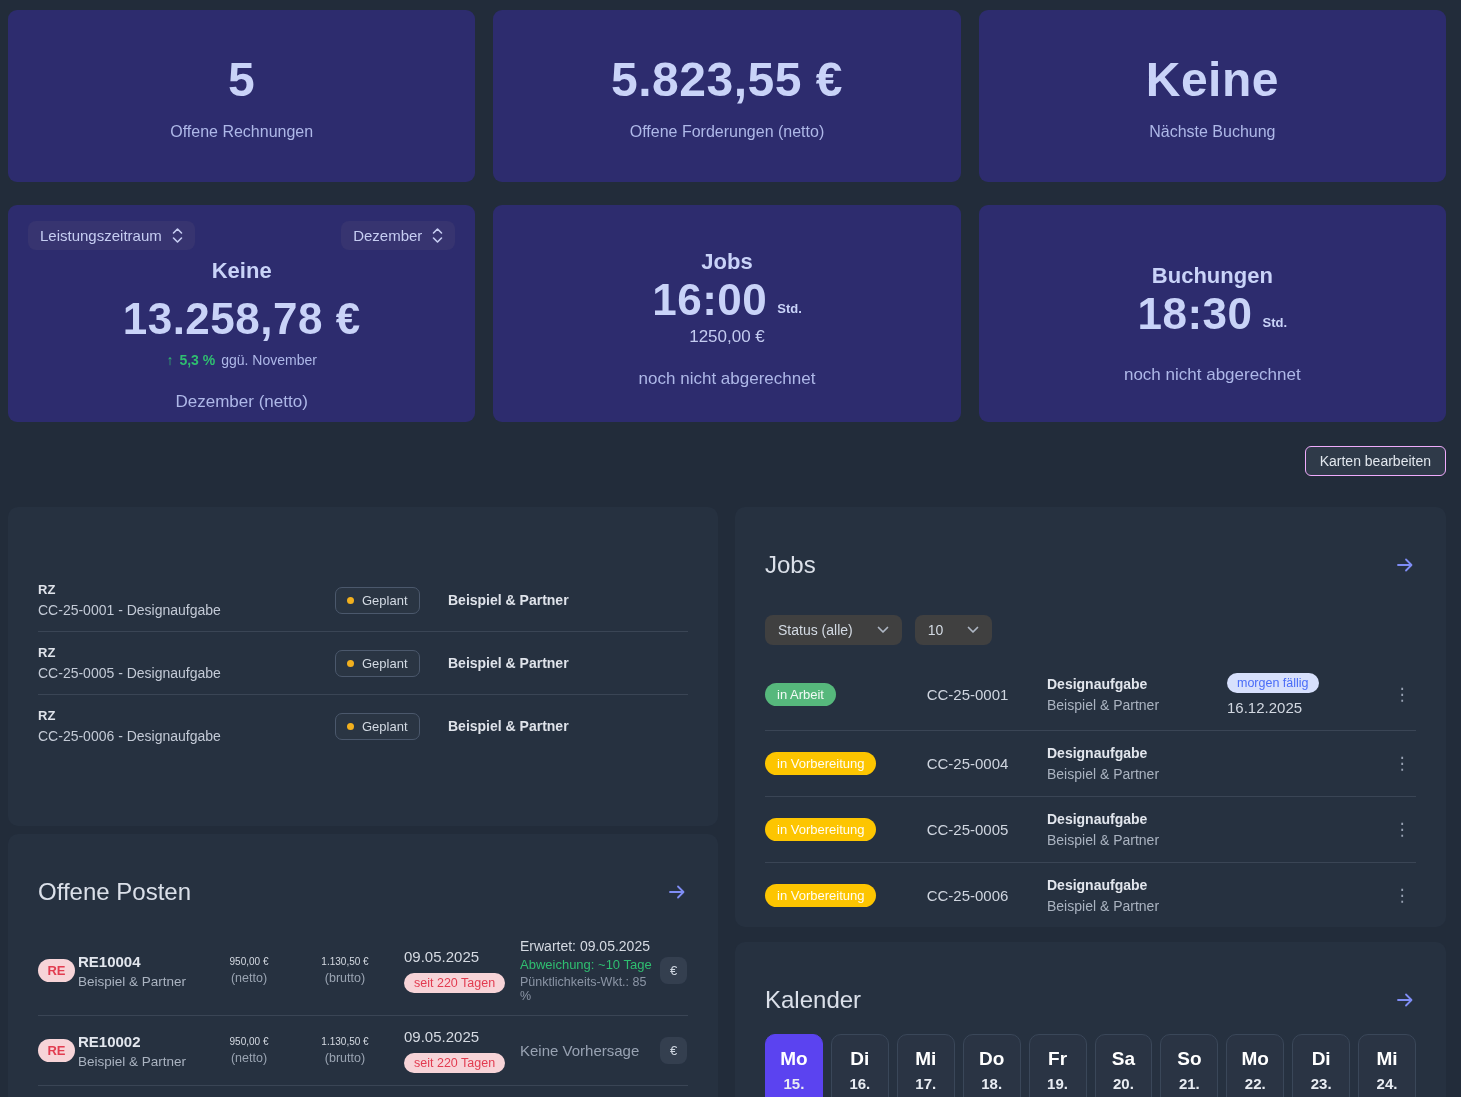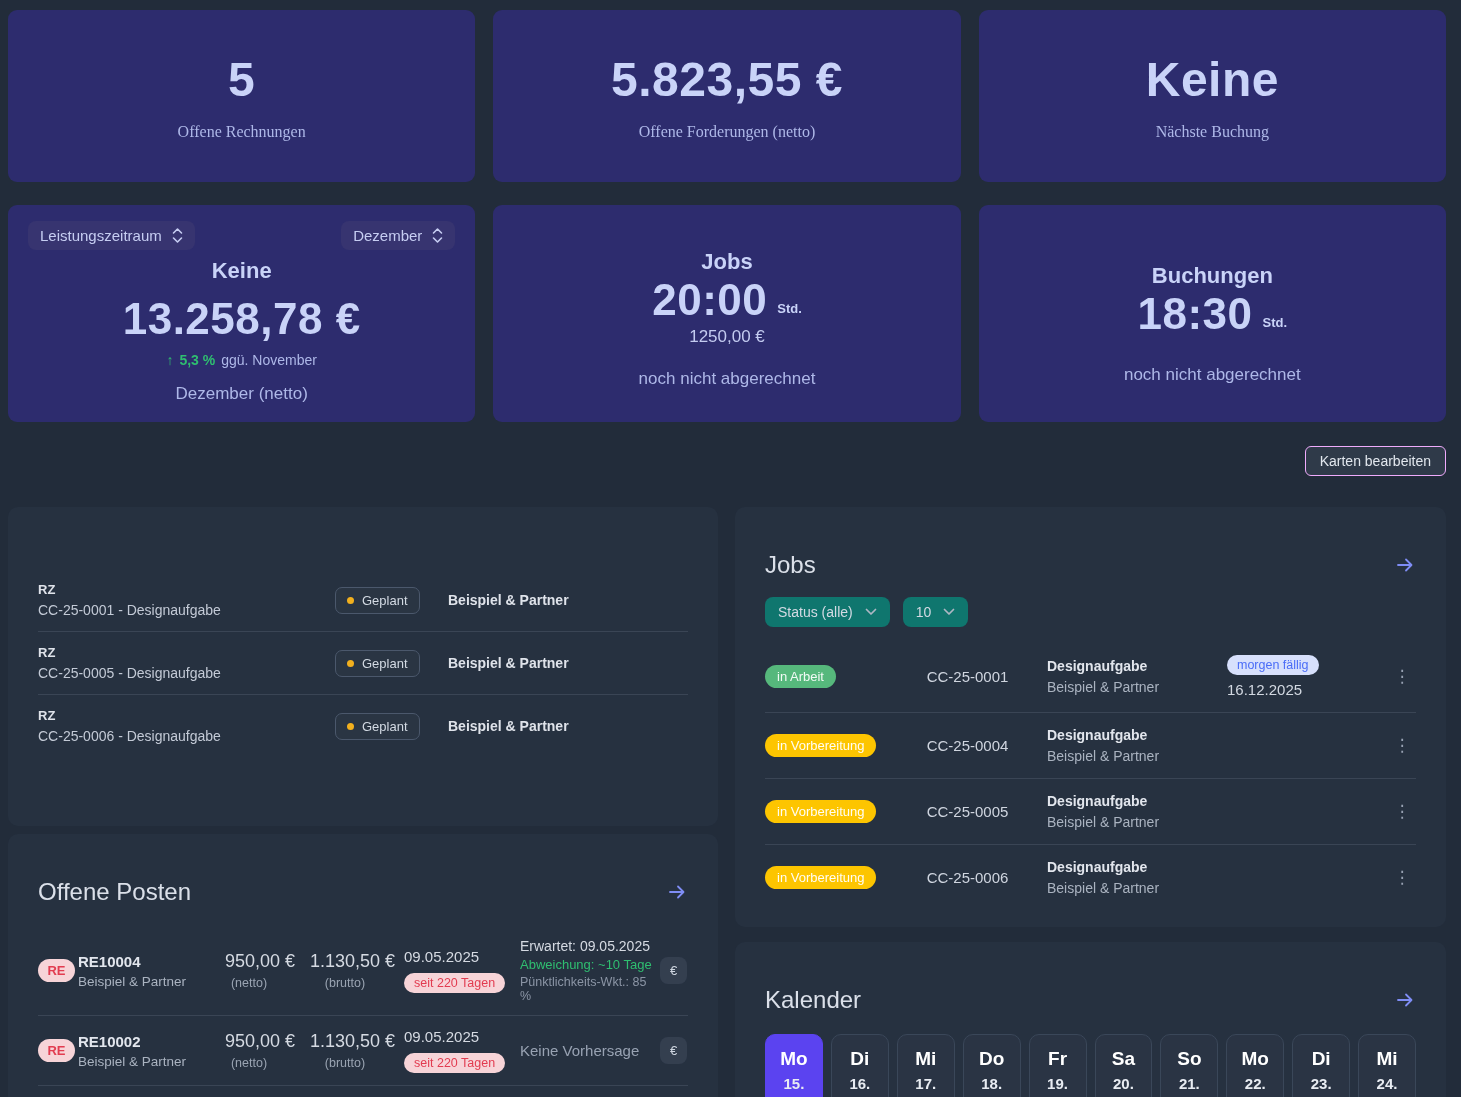--- a/index.html
+++ b/index.html
@@ -13,39 +13,39 @@
 
   
   .grid3 { display: grid; grid-template-columns: repeat(3, 1fr); gap: 18px; }
   .icard {
     background: var(--card-bg, #2d2c6e);
     border-radius: 9px;
     position: relative;
   }
   .row-stats .icard { height: 172px; display:flex; flex-direction:column; align-items:center; justify-content:center; gap:16px; }
   .stat-value { font-size: 48px; font-weight: bold; color: var(--card-text,#c9d3f8); letter-spacing: .5px; }
-  .stat-label { font-size: 16px; color: var(--card-subtext,#aeb8e8); font-family: Liberation Serif, serif; }
+  .stat-label { font-size: 16px; color: var(--card-subtext,#aeb8e8); }
 
   .row-kpi { margin-top: 23px; }
   .row-kpi .icard { height: 217px; padding: 16px 20px; display:flex; flex-direction:column; align-items:center; }
 
   .select-row { width: 100%; display:flex; justify-content:space-between; align-items:flex-start; }
   .card-select {
     display:flex; align-items:center; gap:10px;
     background: var(--card-select-bg,#373470);
     border-radius: 8px; padding: 6px 12px;
     font-size: 15px; color:#c6cdf2; cursor: pointer;
   }
   .kpi-title { font-size: 22px; font-weight: bold; color: var(--card-text,#c9d3f8); margin-top: 8px; }
   .kpi-value { font-size: 44px; font-weight: bold; color: var(--card-text,#c9d3f8); margin-top: 10px; letter-spacing:.5px; }
   .value-row { display:flex; align-items:flex-end; gap:10px; }
   .value-unit { font-size: 13px; font-weight: bold; color: var(--card-text,#c9d3f8); padding-bottom: 9px; }
   .trend-row { display:flex; align-items:center; gap:6px; font-size: 14px; margin-top: 8px; color: var(--card-subtext,#aeb8e8); }
   .trend-up { color: var(--green,#2fbe70); font-weight: bold; }
-  .kpi-sub { font-size: 17px; color: var(--card-subtext,#aeb8e8); margin-top: 16px; text-align: center; }
+  .kpi-sub { font-size: 17px; color: var(--card-subtext,#aeb8e8); margin-top: 24px; text-align: center; }
   .jobs-card .kpi-title, .buch-card .kpi-title { margin-top: 28px; }
   .buch-card .kpi-title { margin-top: 42px; }
   .kpi-amount { font-size: 17px; color: #c3cbf0; margin-top: 2px; }
   .kpi-note { font-size: 17px; color: var(--card-subtext,#aeb8e8); margin-top: 22px; }
   .buch-card .kpi-note { margin-top: 26px; }
 
   
   .edit-row { display:flex; justify-content:flex-end; margin-top: 24px; }
   .edit-btn {
     background:#2f3a49; border:1px solid #f0abfc; border-radius:6px;
@@ -86,21 +86,21 @@
   .op-row { display:grid; grid-template-columns: 40px 125px 92px 100px 125px 1fr 28px; align-items:center; padding: 12px 0; cursor:pointer; }
   .op-row + .op-row { border-top: 1px solid rgba(148,163,184,.18); }
   .re-badge {
     display:inline-flex; align-items:center; justify-content:center;
     background: var(--badge-pink-bg,#f7d4d8); color: var(--badge-pink-text,#e23c50);
     font-weight:bold; font-size:13px; border-radius: 12px; padding: 4px 8px; width: 37px;
   }
   .op-num-main { font-size: 15px; font-weight: bold; color:#e2e6ed; }
   .op-num-sub { font-size: 13.5px; color:#aab3c0; margin-top: 4px; }
   .op-amt { text-align:center; }
-  .op-amt-val { font-size: 18px; color:#d5dae2;text-align:right; }
+  .op-amt-val { font-size: 10px; color:#d5dae2; }
   .op-amt-lbl { font-size: 12.5px; color:#9aa4b2; margin-top: 4px; }
   .op-date { padding-left: 9px; }
   .op-date-val { font-size: 15px; color:#d5dae2; }
   .pill {
     display:inline-block; border-radius: 11px; padding: 3px 10px; font-size: 12.5px; margin-top: 8px;
   }
   .pill-pink { background: var(--badge-pink-bg,#f7d4d8); color: var(--badge-pink-text,#e23c50); }
   .op-forecast { font-size: 14px; color:#d5dae2; }
   .fc-line2 { font-size: 13px; color: var(--green,#2fbe70); margin-top: 3px; }
   .fc-line3 { font-size: 12.5px; color:#8b95a5; margin-top: 3px; }
@@ -108,23 +108,23 @@
   .euro-btn {
     width: 27px; height: 27px; border-radius: 8px; border: none; cursor:pointer;
     background:#343f4f; color:#cfd6e0; font-size: 13px; font-family: inherit;
     display:flex; align-items:center; justify-content:center;
   }
 
   
   .panel-jobs { height: 420px; }
   .filters { display:flex; gap: 13px; margin-top: 18px; }
   .dropdown {
-    display:flex; align-items:center; gap: 12px; cursor:pointer;
-    background:#0f766e; border-radius: 8px; padding: 7px 13px;
-    font-size: 14px; color:#d3dae3;
+    display:flex; align-items:center; gap: 24px; cursor:pointer;
+    background:#404040; border-radius: 8px; padding: 7px 13px;
+    font-size: 14px; color:#d3dae3;margin-top:18px;
   }
   .job-rows { margin-top: 14px; }
   .job-row { display:grid; grid-template-columns: 145px 115px 1fr 175px 28px; align-items:center; padding: 14px 0; cursor:pointer; }
   .job-row + .job-row { border-top: 1px solid rgba(148,163,184,.18); }
   .status-pill { display:inline-block; border-radius: 12px; padding: 4px 12px; font-size: 13px; justify-self:start; }
   .status-green { background: var(--badge-green,#56b87c); color:#f2faf5; }
   .status-yellow { background: var(--badge-yellow,#fdc500); color:#fffdf2; }
   .job-code { font-size: 15px; color:#cfd5df; text-align:center; }
   .job-task { padding-left: 22px; }
   .job-task-main { font-size: 14px; font-weight: bold; color:#e2e6ed; }
@@ -197,21 +197,21 @@
         <span class="trend-up">↑</span>
         <span class="trend-up">5,3 %</span>
         <span>ggü. November</span>
       </div>
       <div class="kpi-sub">Dezember (netto)</div>
     </div>
 
     <div class="icard jobs-card">
       <div class="kpi-title">Jobs</div>
       <div class="value-row">
-        <div class="kpi-value" style="margin-top:0;">20:00</div>
+        <div class="kpi-value" style="margin-top:0;">16:00</div>
         <div class="value-unit">Std.</div>
       </div>
       <div class="kpi-amount">1250,00 €</div>
       <div class="kpi-note">noch nicht abgerechnet</div>
     </div>
 
     <div class="icard buch-card">
       <div class="kpi-title">Buchungen</div>
       <div class="value-row">
         <div class="kpi-value" style="margin-top:0;">18:30</div>

